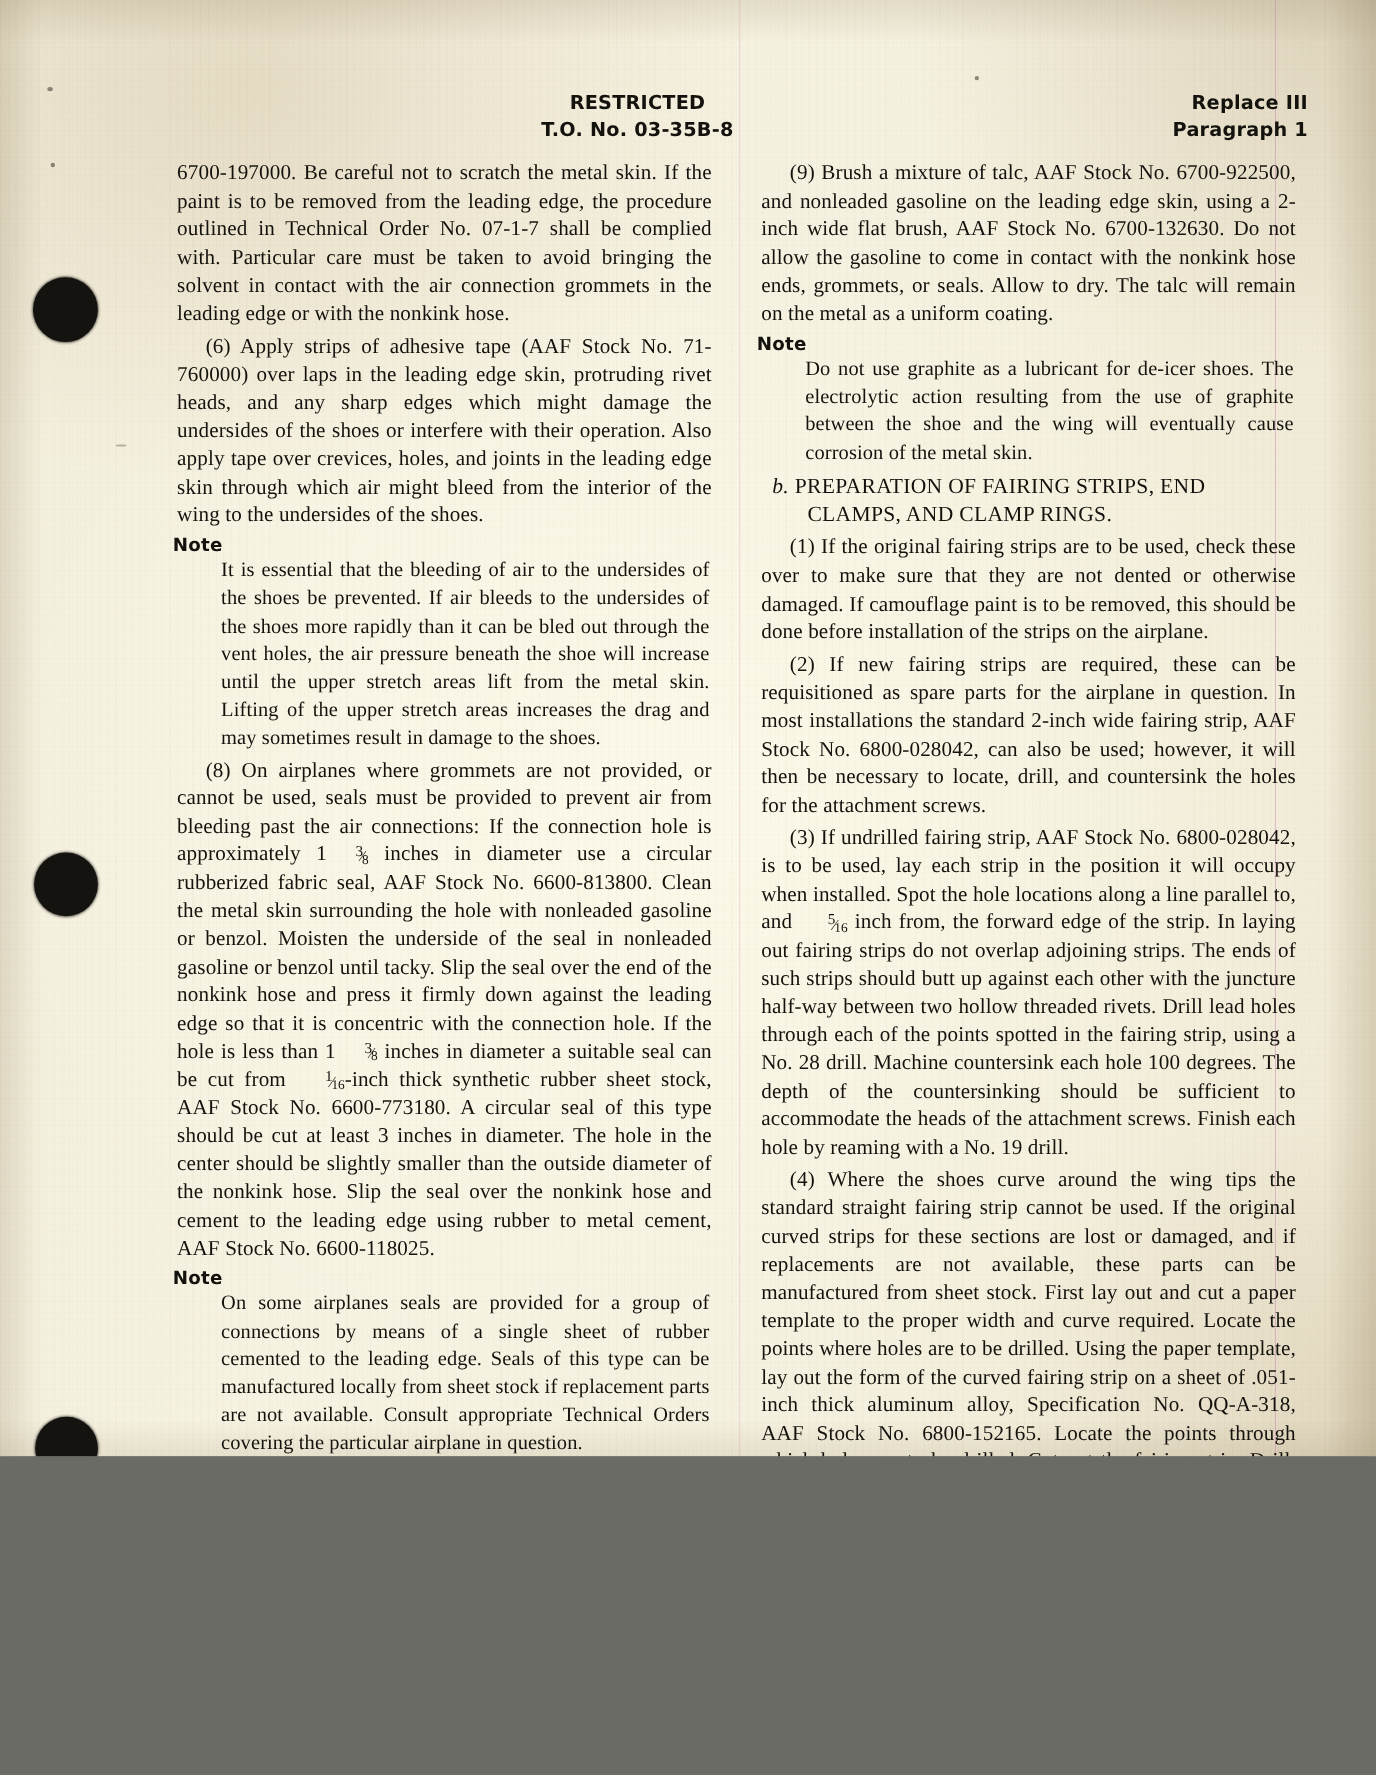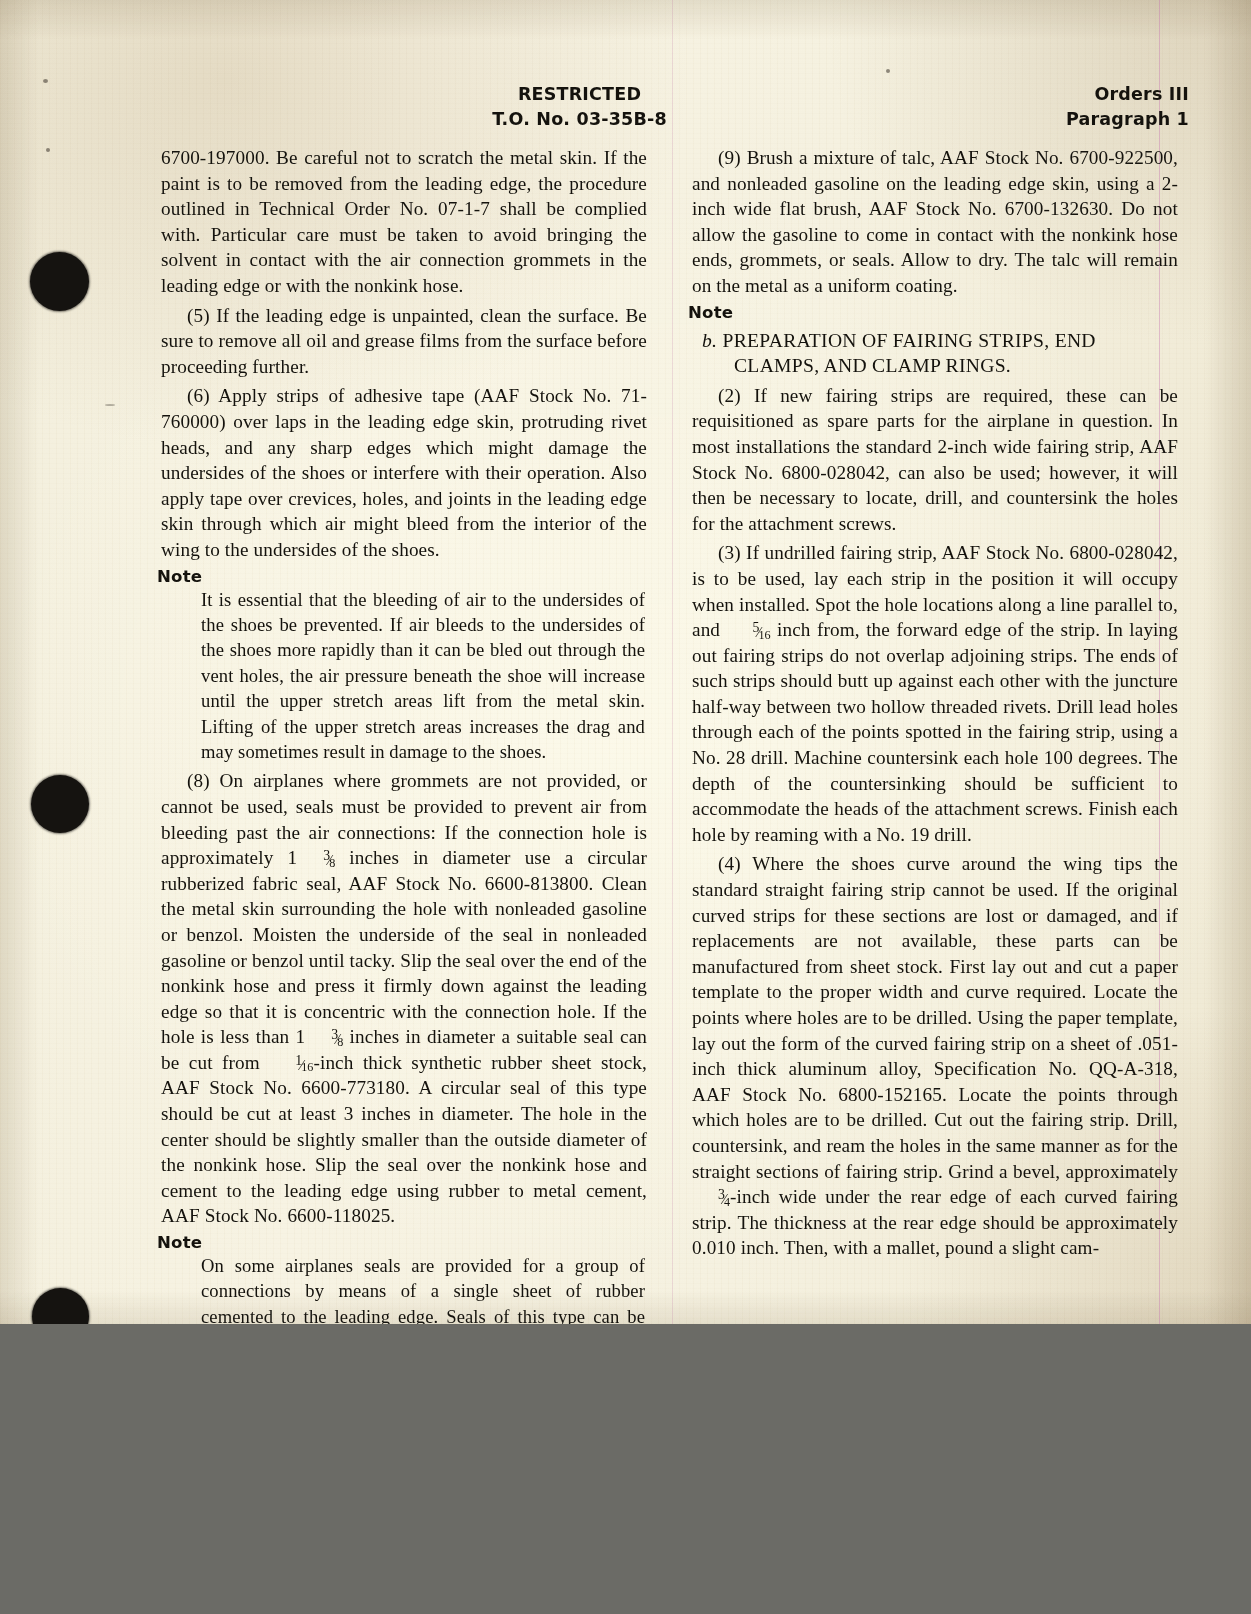--- a/index.html
+++ b/index.html
@@ -201,55 +201,56 @@
   <div class="speck" style="left:46px; top:148px; width:4px; height:4px;"></div>
   <div class="speck" style="left:105px; top:404px; width:10px; height:2px; opacity:.35;"></div>
   <div class="speck" style="left:886px; top:69px; width:4px; height:4px;"></div>
 
   <div class="hdr">
     <div class="center">
       <span class="hdr-line">RESTRICTED</span>
       <span class="hdr-line">T.O. No. 03-35B-8</span>
     </div>
     <div class="right">
-      <span class="hdr-line">Orders III</span>
+      <span class="hdr-line">Replace III</span>
       <span class="hdr-line">Paragraph 1</span>
     </div>
   </div>
 
   <div class="cols">
 
     <div class="col">
 
       <p class="body">6700-197000. Be careful not to scratch the metal skin. If the paint is to be removed from the leading edge, the procedure outlined in Technical Order No. 07-1-7 shall be complied with. Particular care must be taken to avoid bringing the solvent in contact with the air connection grommets in the leading edge or with the nonkink hose.</p>
 
-      <p class="body indent">(5) If the leading edge is unpainted, clean the surface. Be sure to remove all oil and grease films from the surface before proceeding further.</p>
 
       <p class="body indent">(6) Apply strips of adhesive tape (AAF Stock No. 71-760000) over laps in the leading edge skin, protruding rivet heads, and any sharp edges which might damage the undersides of the shoes or interfere with their operation. Also apply tape over crevices, holes, and joints in the leading edge skin through which air might bleed from the interior of the wing to the undersides of the shoes.</p>
 
       <div class="note-head">Note</div>
       <p class="note-body">It is essential that the bleeding of air to the undersides of the shoes be prevented. If air bleeds to the undersides of the shoes more rapidly than it can be bled out through the vent holes, the air pressure beneath the shoe will increase until the upper stretch areas lift from the metal skin. Lifting of the upper stretch areas increases the drag and may sometimes result in damage to the shoes.</p>
 
 
       <p class="body indent"><span>(8) On airplanes where grommets are not provided, or cannot be used, seals must be provided to prevent air from bleeding past the air connections: If the connection hole is approximately 1</span><span class="frac"><span class="n">3</span><span class="s">⁄</span><span class="d">8</span></span><span> inches in diameter use a circular rubberized fabric seal, AAF Stock No. 6600-813800. Clean the metal skin surrounding the hole with nonleaded gasoline or benzol. Moisten the underside of the seal in nonleaded gasoline or benzol until tacky. Slip the seal over the end of the nonkink hose and press it firmly down against the leading edge so that it is concentric with the connection hole. If the hole is less than 1</span><span class="frac"><span class="n">3</span><span class="s">⁄</span><span class="d">8</span></span><span> inches in diameter a suitable seal can be cut from </span><span class="frac"><span class="n">1</span><span class="s">⁄</span><span class="d">16</span></span><span>-inch thick synthetic rubber sheet stock, AAF Stock No. 6600-773180. A circular seal of this type should be cut at least 3 inches in diameter. The hole in the center should be slightly smaller than the outside diameter of the nonkink hose. Slip the seal over the nonkink hose and cement to the leading edge using rubber to metal cement, AAF Stock No. 6600-118025.</span></p>
 
       <div class="note-head">Note</div>
       <p class="note-body">On some airplanes seals are provided for a group of connections by means of a single sheet of rubber cemented to the leading edge. Seals of this type can be manufactured locally from sheet stock if replacement parts are not available. Consult appropriate Technical Orders covering the particular airplane in question.</p>
 
     </div>
 
     <div class="col">
 
       <p class="body indent">(9) Brush a mixture of talc, AAF Stock No. 6700-922500, and nonleaded gasoline on the leading edge skin, using a 2-inch wide flat brush, AAF Stock No. 6700-132630. Do not allow the gasoline to come in contact with the nonkink hose ends, grommets, or seals. Allow to dry. The talc will remain on the metal as a uniform coating.</p>
 
       <div class="note-head">Note</div>
+      <p class="note-body">Do not use graphite as a lubricant for de-icer shoes. The electrolytic action resulting from the use of graphite between the shoe and the wing will eventually cause corrosion of the metal skin.</p>
 
       <p class="subhead"><span class="lbl">b.</span>
         <span>PREPARATION OF FAIRING STRIPS, END CLAMPS, AND CLAMP RINGS.</span></p>
 
+      <p class="body indent">(1) If the original fairing strips are to be used, check these over to make sure that they are not dented or otherwise damaged. If camouflage paint is to be removed, this should be done before installation of the strips on the airplane.</p>
 
       <p class="body indent">(2) If new fairing strips are required, these can be requisitioned as spare parts for the airplane in question. In most installations the standard 2-inch wide fairing strip, AAF Stock No. 6800-028042, can also be used; however, it will then be necessary to locate, drill, and countersink the holes for the attachment screws.</p>
 
       <p class="body indent"><span>(3) If undrilled fairing strip, AAF Stock No. 6800-028042, is to be used, lay each strip in the position it will occupy when installed. Spot the hole locations along a line parallel to, and </span><span class="frac"><span class="n">5</span><span class="s">⁄</span><span class="d">16</span></span><span> inch from, the forward edge of the strip. In laying out fairing strips do not overlap adjoining strips. The ends of such strips should butt up against each other with the juncture half-way between two hollow threaded rivets. Drill lead holes through each of the points spotted in the fairing strip, using a No. 28 drill. Machine countersink each hole 100 degrees. The depth of the countersinking should be sufficient to accommodate the heads of the attachment screws. Finish each hole by reaming with a No. 19 drill.</span></p>
 
       <p class="body indent"><span>(4) Where the shoes curve around the wing tips the standard straight fairing strip cannot be used. If the original curved strips for these sections are lost or damaged, and if replacements are not available, these parts can be manufactured from sheet stock. First lay out and cut a paper template to the proper width and curve required. Locate the points where holes are to be drilled. Using the paper template, lay out the form of the curved fairing strip on a sheet of .051-inch thick aluminum alloy, Specification No. QQ-A-318, AAF Stock No. 6800-152165. Locate the points through which holes are to be drilled. Cut out the fairing strip. Drill, countersink, and ream the holes in the same manner as for the straight sections of fairing strip. Grind a bevel, approximately </span><span class="frac"><span class="n">3</span><span class="s">⁄</span><span class="d">4</span></span><span>-inch wide under the rear edge of each curved fairing strip. The thickness at the rear edge should be approximately 0.010 inch. Then, with a mallet, pound a slight cam-</span></p>
 
     </div>
   </div>
 

